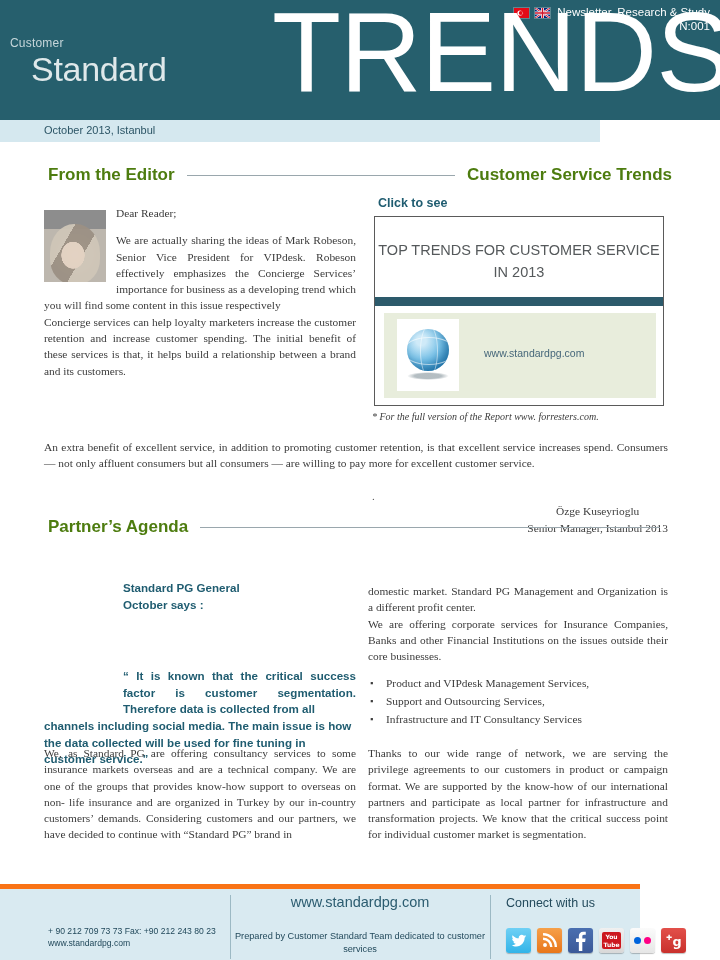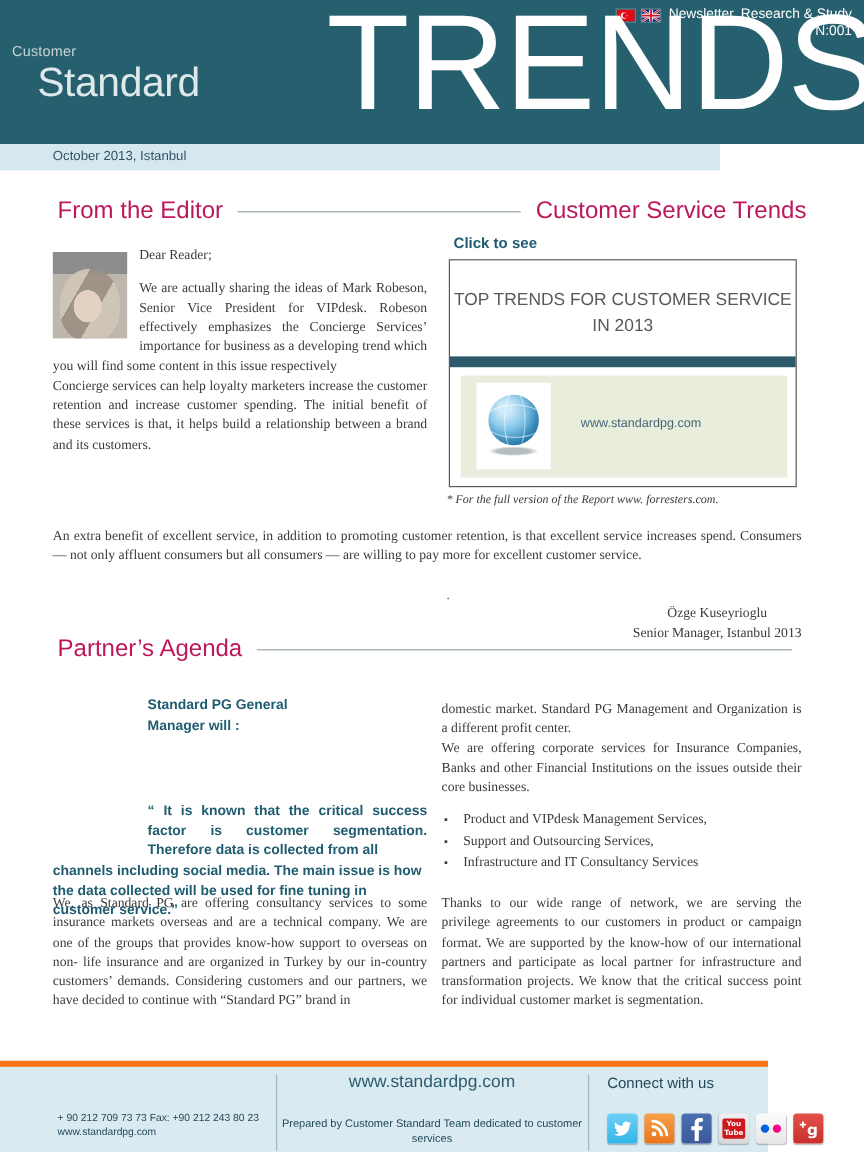--- a/index.html
+++ b/index.html
@@ -86,23 +86,23 @@
 
   
   .sec-head {
     position: absolute;
     display: flex;
     align-items: center;
     width: 624px;
     left: 48px;
   }
   .sec-title {
-    color: #be185d;
-    font-size: 20px;
-    font-weight: normal;
+    color: #4d7c0f;
+    font-size: 17px;
+    font-weight: bold;
     white-space: nowrap;
   }
   .sec-rule {
     flex: 1;
     height: 1px;
     background: #9aa7ad;
     margin: 0 12px;
   }
 
   
@@ -461,28 +461,28 @@
     <div class="globe-card">
       <div class="globe"></div>
       <div class="globe-shadow"></div>
     </div>
     <div class="globe-url">www.standardpg.com</div>
   </div>
 </div>
 
 <div class="video-note">* For the full version of the Report www.  forresters.com.</div>
 
-<div class="sec-head" style="top:530px;">
+<div class="sec-head" style="top:517px;">
   <span class="sec-title">Partner’s Agenda</span>
   <span class="sec-rule"></span>
 </div>
 
 <div class="quote-block">
   <div class="quote-indent">Standard PG General</div>
-  <div class="quote-indent">Manager will :</div>
+  <div class="quote-indent">October says :</div>
   <div class="gap"></div>
   <div class="quote-indent" style="text-align:justify;margin-top:44px;">“ It is known that the critical success factor is customer segmentation. Therefore data is collected from all</div>
   <div>channels including social media. The main issue is how the data collected will be used for fine tuning in customer service.”</div>
 </div>
 
 <div class="pa-left serif">We, as Standard PG are offering consultancy services to some insurance markets overseas and are a technical company. We are one of the groups that provides know-how support to overseas on non- life insurance and are organized in Turkey by our in-country customers’ demands. Considering customers and our partners, we have decided to continue with “Standard PG” brand in</div>
 
 <div class="pa-right serif">
   <div>domestic market. Standard PG Management and Organization is a different profit center.</div>
   <div>We are offering corporate services for Insurance Companies, Banks and other Financial Institutions on the issues outside their core businesses.</div>

